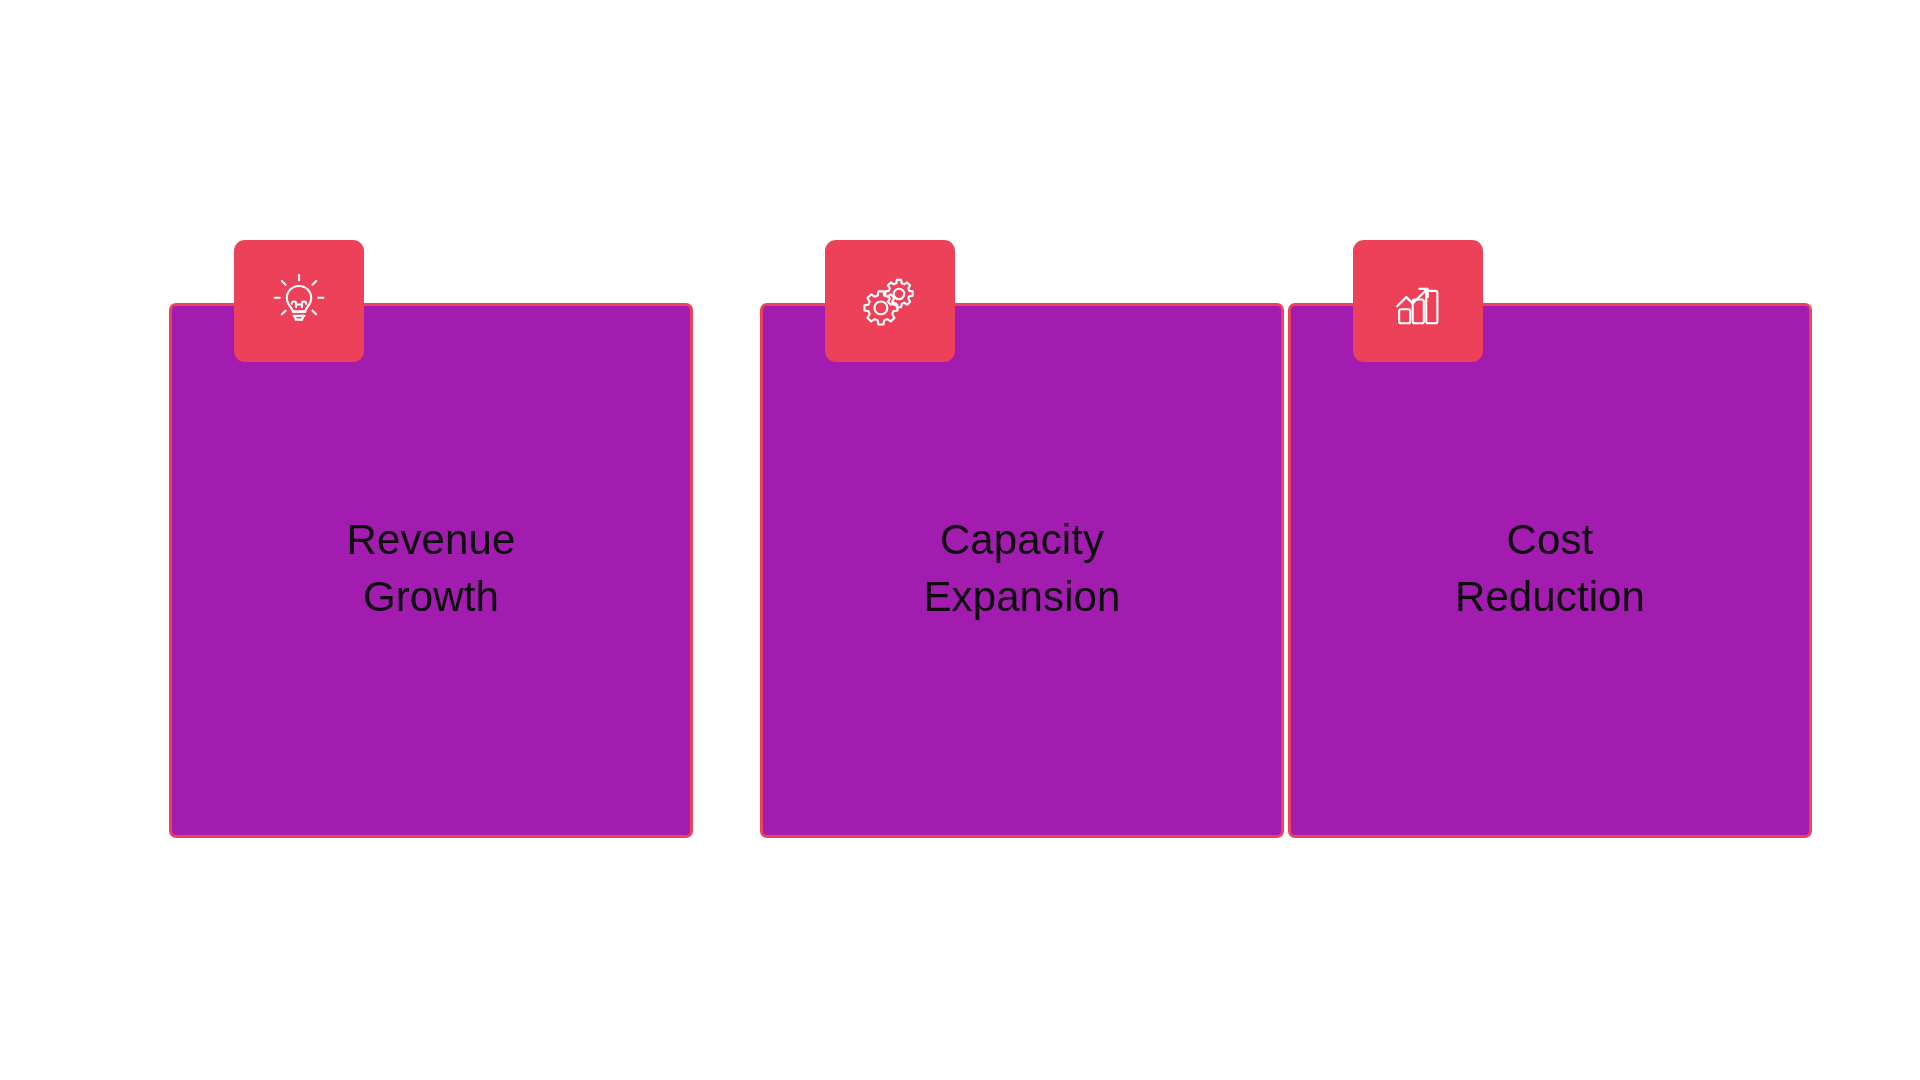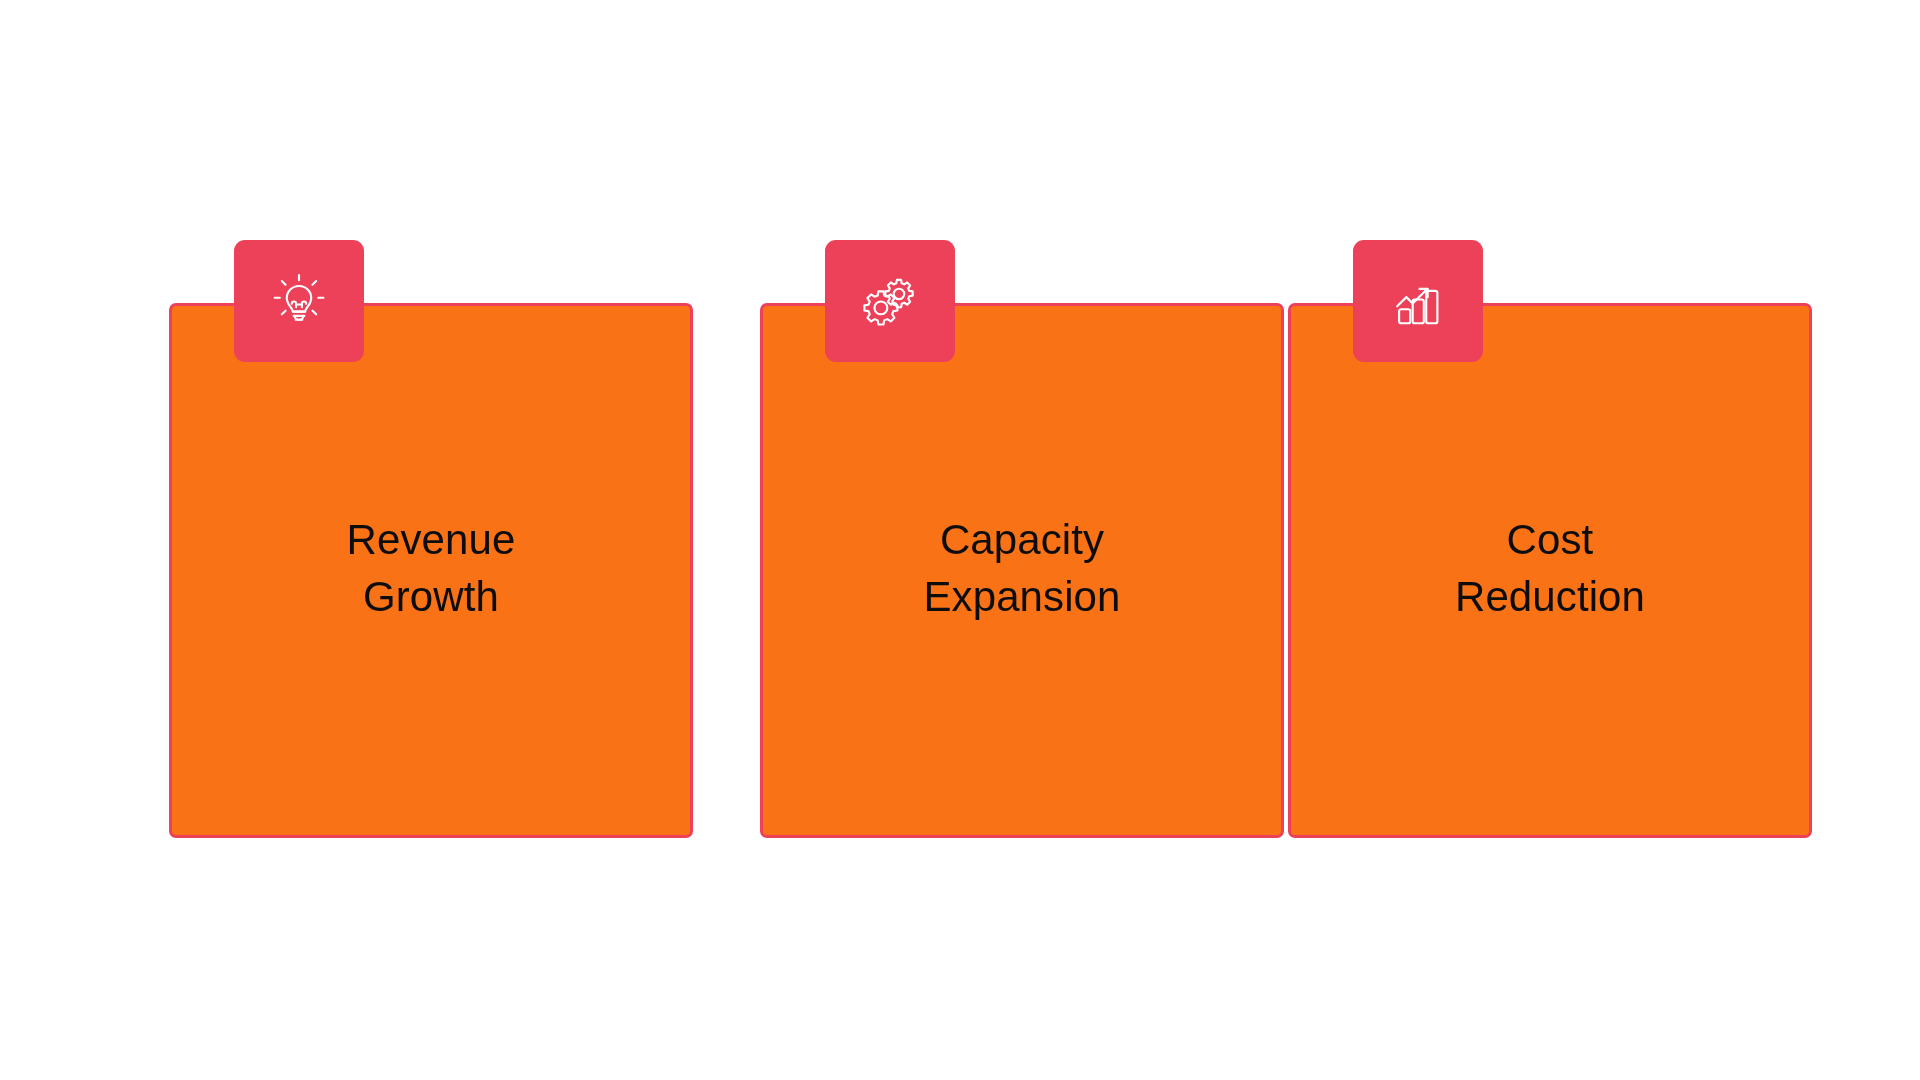--- a/index.html
+++ b/index.html
@@ -36,21 +36,21 @@
   .card-group.g2 { left: 1288px; }
 
   
   .card {
     position: absolute;
     left: 0;
     top: 63px;          
     width: 524px;
     height: 535px;
     box-sizing: border-box;
-    background: #f97316;
+    background: #a21caf;
     border: 3px solid #ed4159;
     border-radius: 7px;
     display: flex;
     align-items: center;
     justify-content: center;
   }
 
   .card-title {
     font-size: 42px;
     line-height: 57px;

